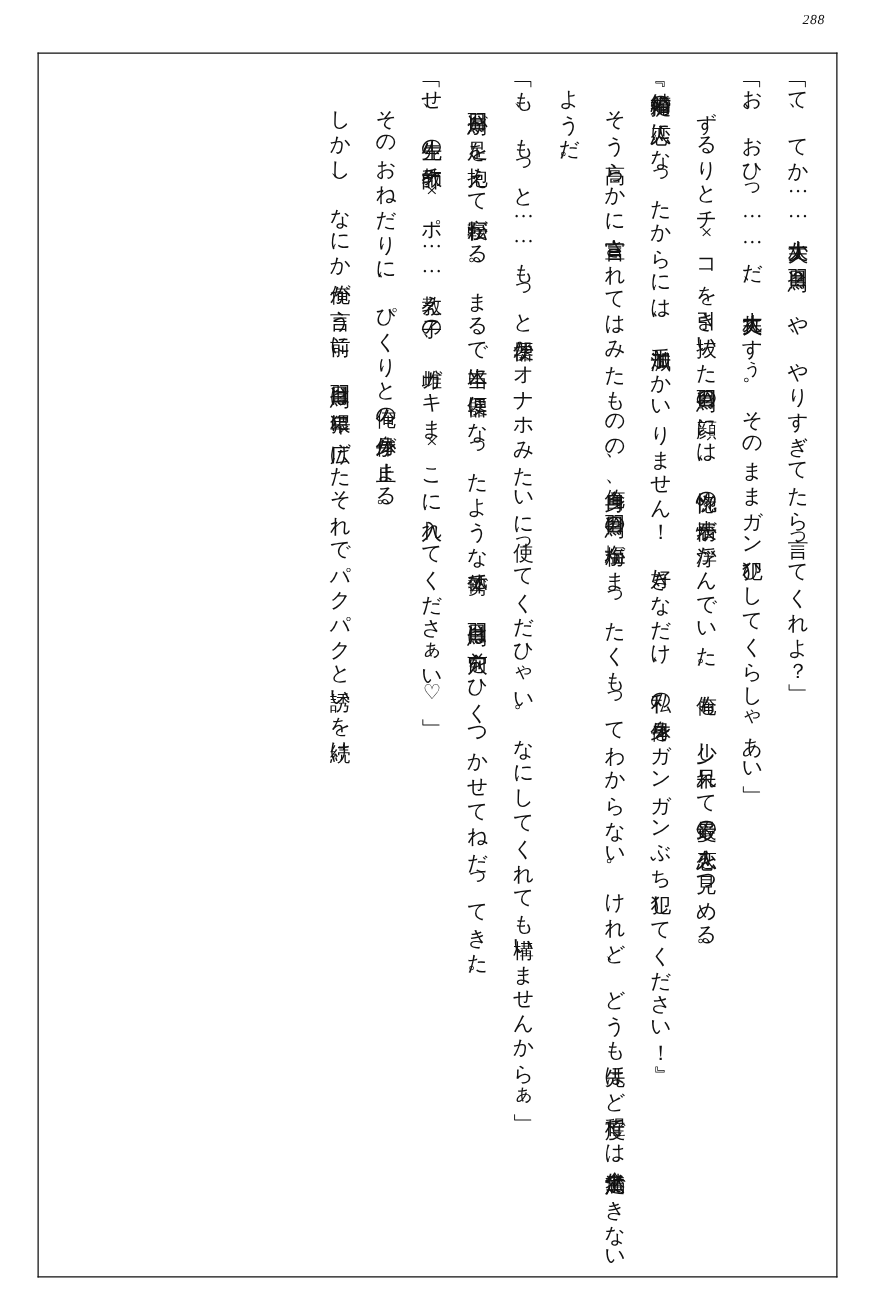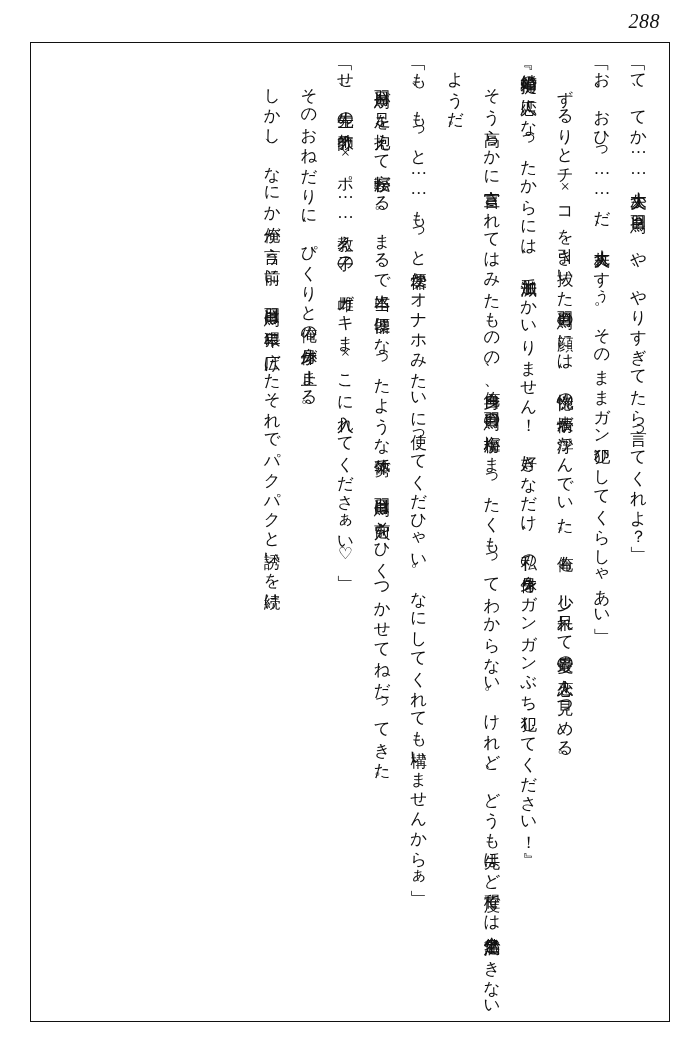--- a/index.html
+++ b/index.html
@@ -14,21 +14,21 @@
     background: #ffffff;
     box-sizing: border-box;
     overflow: hidden;
     font-family: "Liberation Serif", "DejaVu Serif", serif;
     color: #111111;
   }
   .page-number {
     position: absolute;
     top: 10px;
     right: 40px;
-    font-size: 20px;
+    font-size: 11px;
     font-family: "Liberation Serif", "DejaVu Serif", serif;
     font-style: italic;
     color: #111111;
     letter-spacing: 0.5px;
   }
   .rule-top {
     position: absolute;
     top: 42px;
     left: 30px;
     right: 30px;

